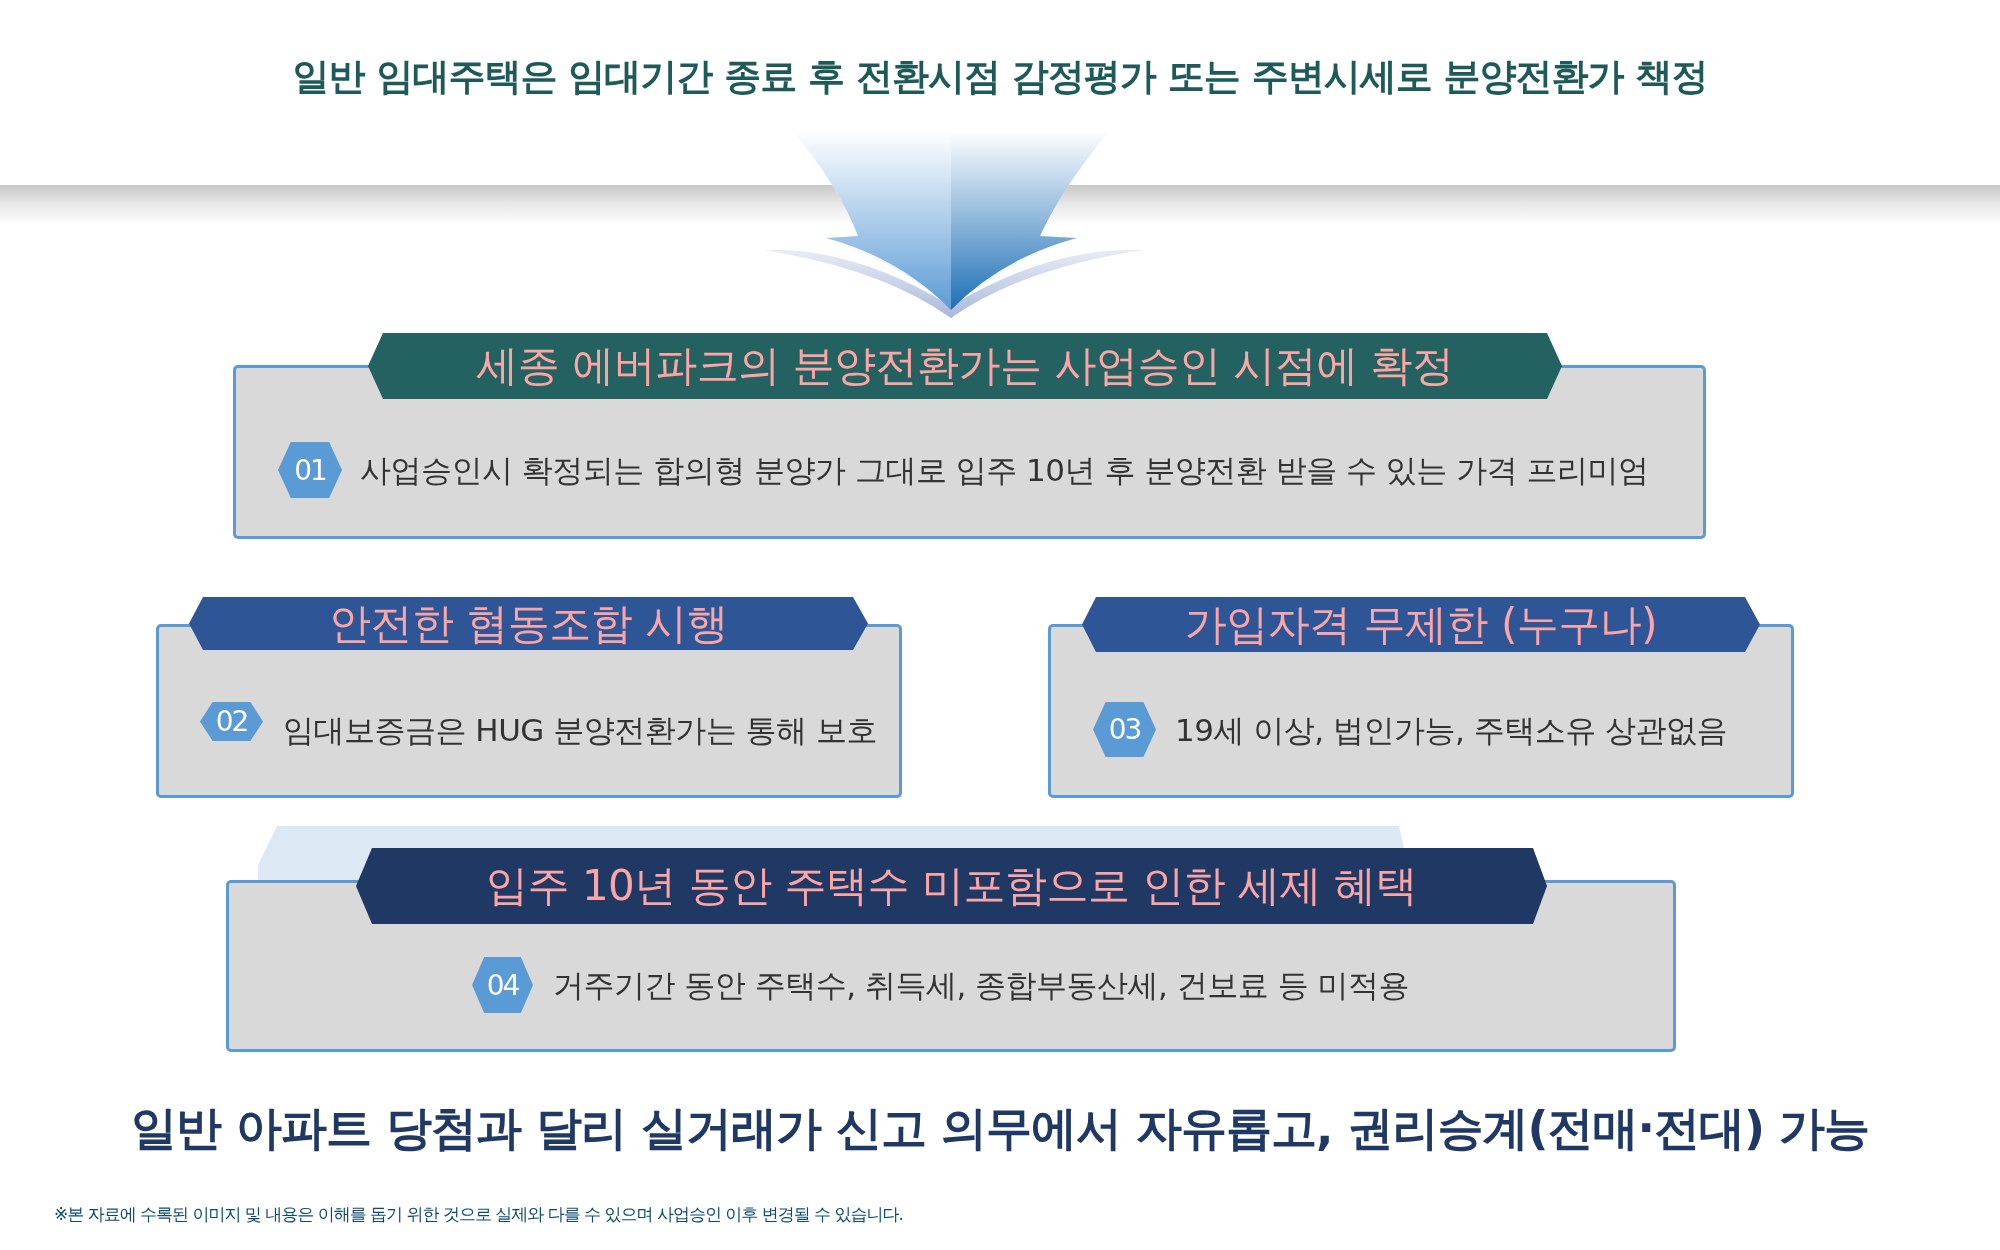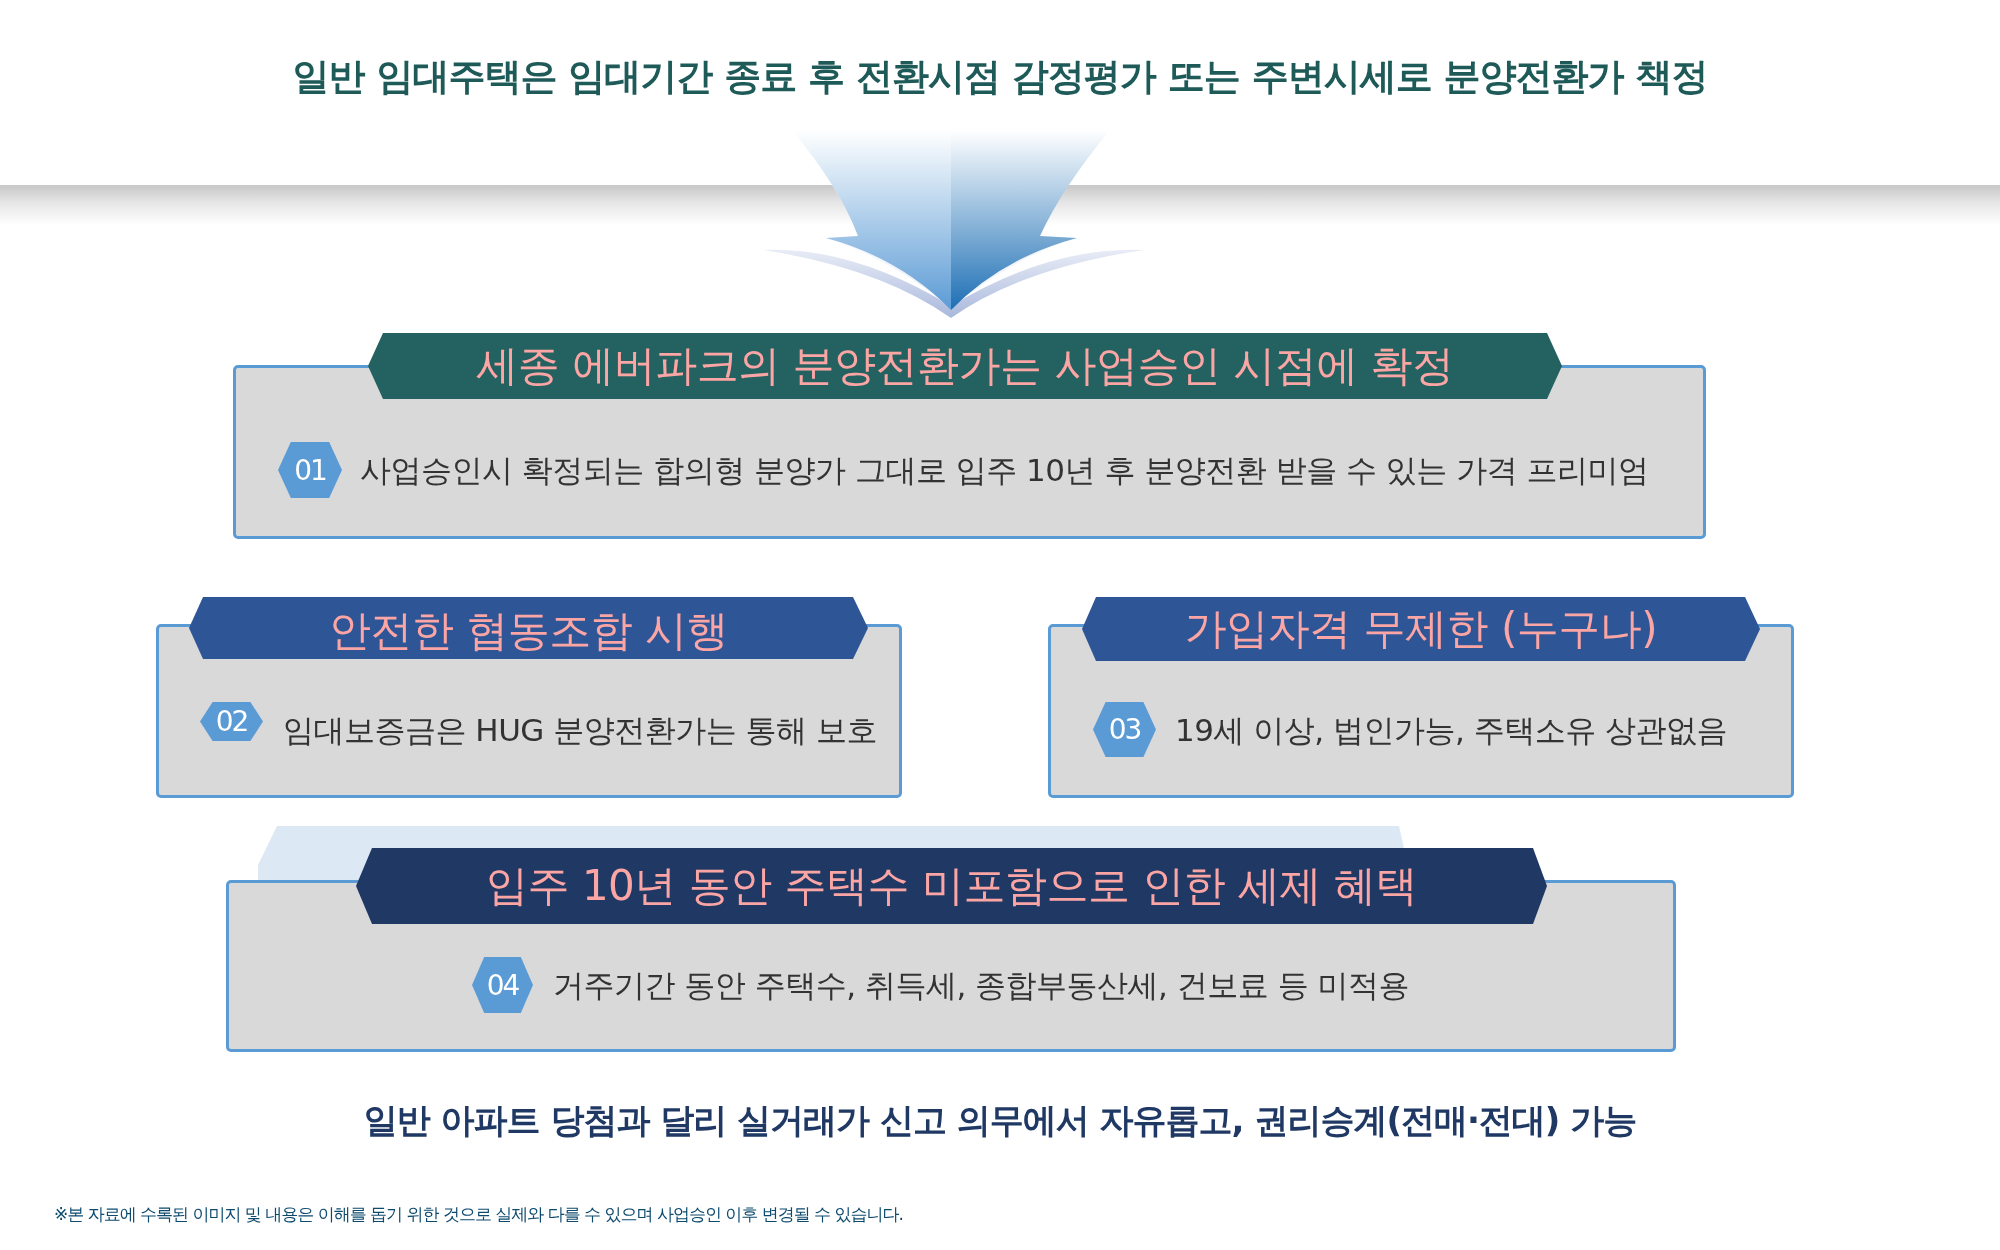--- a/index.html
+++ b/index.html
@@ -38,21 +38,21 @@
     clip-path: polygon(20% 0, 80% 0, 100% 50%, 80% 100%, 20% 100%, 0 50%);
   }
   .item-text {
     color: #333333; font-size: 31px; white-space: nowrap; letter-spacing: -0.5px;
   }
   .ghost {
     background: #dde8f5;
   }
   .bottom-title {
     left: 0; width: 2000px; top: 1098px; text-align: center;
-    font-size: 34px; font-weight: bold; color: #1f3864; letter-spacing: -1px;
+    font-size: 46px; font-weight: bold; color: #1f3864; letter-spacing: -1px;
     white-space: nowrap;
   }
   .footnote {
     left: 54px; top: 1203px; font-size: 17px; color: #0c4a6e; letter-spacing: -1px;
     white-space: nowrap;
   }
 </style>
 </head>
 <body>
 
@@ -92,30 +92,30 @@
 <div class="abs box" style="left:233px; top:365px; width:1473px; height:174px;"></div>
 <div class="abs banner banner-green" style="left:368px; top:333px; width:1194px; height:66px; clip-path: polygon(15px 0, calc(100% - 15px) 0, 100% 50%, calc(100% - 15px) 100%, 15px 100%, 0 50%);">
   <span>세종 에버파크의 분양전환가는 사업승인 시점에 확정</span>
 </div>
 <div class="abs hex" style="left:278px; top:442px; width:64px; height:56px;">
   <span>01</span>
 </div>
 <div class="abs item-text" style="left:360px; top:450px;">사업승인시 확정되는 합의형 분양가 그대로 입주 10년 후 분양전환 받을 수 있는 가격 프리미엄</div>
 
 <div class="abs box" style="left:156px; top:624px; width:746px; height:174px;"></div>
-<div class="abs banner banner-blue" style="left:189px; top:597px; width:679px; height:62px; clip-path: polygon(14px 0, calc(100% - 15px) 0, 100% 50%, calc(100% - 15px) 100%, 14px 100%, 0 50%); align-items: flex-end;">
+<div class="abs banner banner-blue" style="left:189px; top:597px; width:679px; height:53px; clip-path: polygon(14px 0, calc(100% - 15px) 0, 100% 50%, calc(100% - 15px) 100%, 14px 100%, 0 50%);">
   <span>안전한 협동조합 시행</span>
 </div>
 <div class="abs hex" style="left:200px; top:702px; width:63px; height:39px;">
   <span>02</span>
 </div>
 <div class="abs item-text" style="left:283px; top:710px;">임대보증금은 HUG 분양전환가는 통해 보호</div>
 
 <div class="abs box" style="left:1048px; top:624px; width:746px; height:174px;"></div>
-<div class="abs banner banner-blue" style="left:1082px; top:597px; width:678px; height:64px; clip-path: polygon(14px 0, calc(100% - 15px) 0, 100% 50%, calc(100% - 15px) 100%, 14px 100%, 0 50%);">
+<div class="abs banner banner-blue" style="left:1082px; top:597px; width:678px; height:55px; clip-path: polygon(14px 0, calc(100% - 15px) 0, 100% 50%, calc(100% - 15px) 100%, 14px 100%, 0 50%);">
   <span>가입자격 무제한 (누구나)</span>
 </div>
 <div class="abs hex" style="left:1093px; top:702px; width:63px; height:55px;">
   <span>03</span>
 </div>
 <div class="abs item-text" style="left:1175px; top:710px;">19세 이상, 법인가능, 주택소유 상관없음</div>
 
 <div class="abs ghost" style="left:258px; top:826px; width:1153px; height:54px; clip-path: polygon(19px 0, calc(100% - 12px) 0, 100% 100%, 0 100%, 0 72%);"></div>
 <div class="abs box" style="left:226px; top:880px; width:1450px; height:172px;"></div>
 <div class="abs banner banner-navy" style="left:356px; top:848px; width:1191px; height:76px; clip-path: polygon(16px 0, calc(100% - 14px) 0, 100% 50%, calc(100% - 14px) 100%, 16px 100%, 0 50%);">

